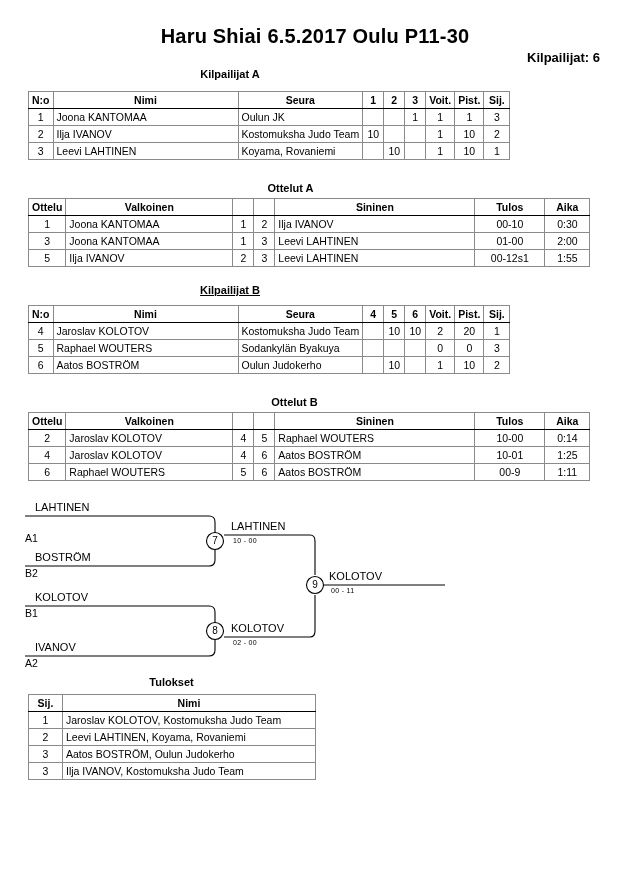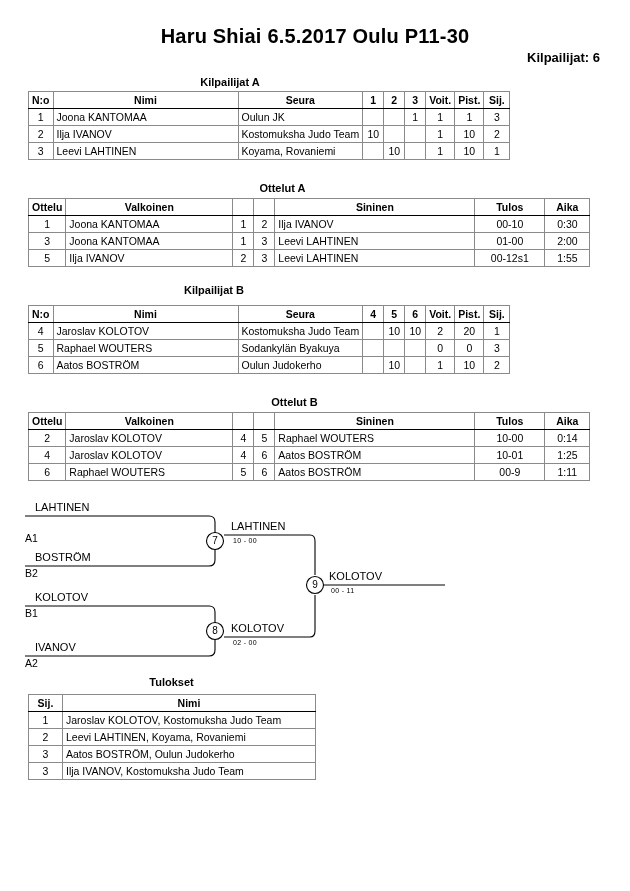--- a/index.html
+++ b/index.html
@@ -123,21 +123,21 @@
     line-height: 16px;
     text-align: center;
   }
 </style>
 </head>
 <body>
 
 <div class="doc-title">Haru Shiai  6.5.2017  Oulu   P11-30</div>
 <div class="competitors-count">Kilpailijat: 6</div>
 
-<div class="section-caption" style="left:28px; top:68px; width:404px;margin-top:8px;">Kilpailijat A</div>
+<div class="section-caption" style="left:28px; top:68px; width:404px;">Kilpailijat A</div>
 
 <table class="tbl t-kilp" style="left:28px; top:91px;">
   <thead>
     <tr>
       <th class="col-no">N:o</th>
       <th class="col-nimi">Nimi</th>
       <th class="col-seura">Seura</th>
       <th class="col-m">1</th>
       <th class="col-m">2</th>
       <th class="col-m">3</th>
@@ -176,21 +176,21 @@
       <td class="c"></td>
       <td class="c">10</td>
       <td class="c"></td>
       <td class="c heavy-left">1</td>
       <td class="c">10</td>
       <td class="c">1</td>
     </tr>
   </tbody>
 </table>
 
-<div class="section-caption" style="left:16px; top:182px; width:533px;">Ottelut A</div>
+<div class="section-caption" style="left:24px; top:182px; width:533px;">Ottelut A</div>
 
 <table class="tbl t-ott" style="left:28px; top:198px;">
   <thead>
     <tr>
       <th class="col-ottelu">Ottelu</th>
       <th class="col-valk">Valkoinen</th>
       <th class="col-n1"></th>
       <th class="col-n2"></th>
       <th class="col-sin">Sininen</th>
       <th class="col-tulos">Tulos</th>
@@ -221,21 +221,21 @@
       <td class="l">Ilja IVANOV</td>
       <td class="c">2</td>
       <td class="c">3</td>
       <td class="l">Leevi LAHTINEN</td>
       <td class="c">00-12s1</td>
       <td class="c">1:55</td>
     </tr>
   </tbody>
 </table>
 
-<div class="section-caption" style="left:12px; top:284px; width:404px;">Kilpailijat B</div>
+<div class="section-caption" style="left:28px; top:284px; width:404px;text-decoration:underline;">Kilpailijat B</div>
 
 <table class="tbl t-kilp" style="left:28px; top:305px;">
   <thead>
     <tr>
       <th class="col-no">N:o</th>
       <th class="col-nimi">Nimi</th>
       <th class="col-seura">Seura</th>
       <th class="col-m">4</th>
       <th class="col-m">5</th>
       <th class="col-m">6</th>

